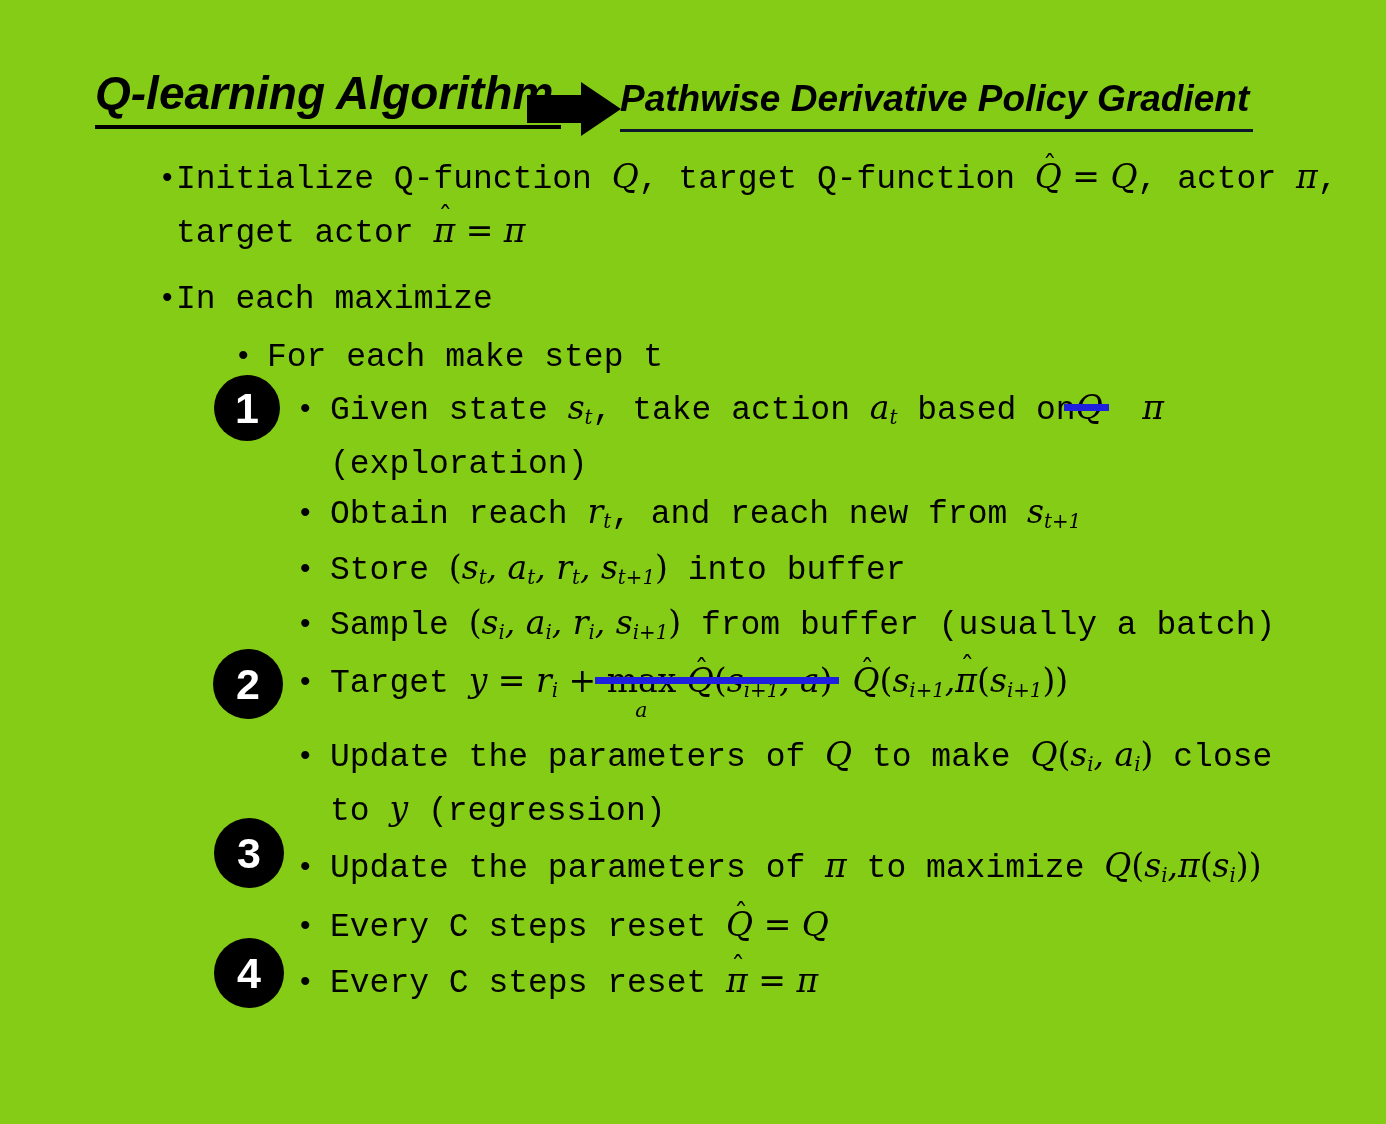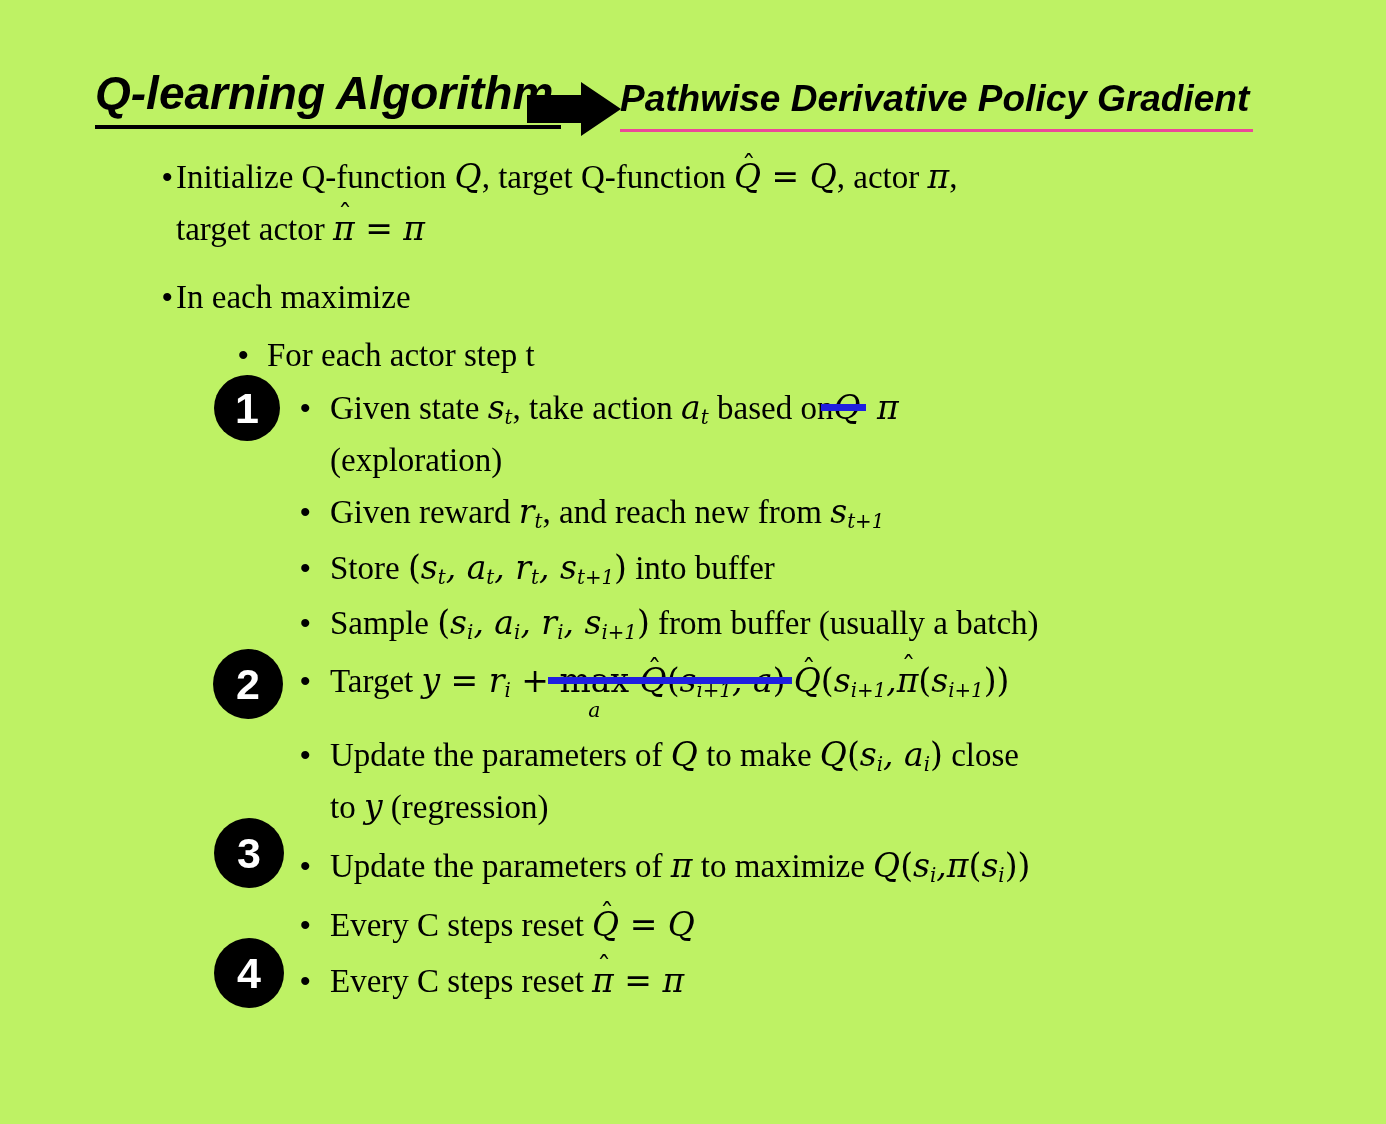--- a/index.html
+++ b/index.html
@@ -2,47 +2,47 @@
 <html style="--strike-blue: #1f1fe0; --badge-bg: #000000; --badge-fg: #ffffff;"><head>
 <meta charset="utf-8">
 <style>
   :root{
     --strike-blue:#1f1fe0;
     --badge-bg:#000000;
     --badge-fg:#ffffff;
   }
   html,body{margin:0;padding:0;background:#ffffff;}
   body{font-family:"Liberation Sans",sans-serif;color:#000;}
-  .slide{position:relative;width:1386px;height:1124px;background:#bef264;overflow:hidden;}
+  .slide{position:relative;width:1386px;height:1124px;background:#84cc16;overflow:hidden;}
 
   
   .title-left{
     position:absolute;left:95px;top:66px;
     font-size:46px;font-weight:bold;font-style:italic;
     border-bottom:4px solid #000;padding:0 8px 5px 0;
     white-space:pre;
   }
   .arrow-wrap{position:absolute;left:527px;top:80px;width:96px;height:58px;}
   .title-right{
     position:absolute;left:620px;top:78px;
     font-size:37px;font-weight:bold;font-style:italic;
-    border-bottom:3px solid #ec4899;padding:0 4px 9px 0;
+    border-bottom:3px solid #0f172a;padding:0 4px 9px 0;
     white-space:pre;
   }
 
   
   .row{
     position:absolute;
     font-size:33px;line-height:51px;
     white-space:pre;
   }
   .row .line{white-space:pre;}
   .bullet{position:absolute;top:0;font-size:30px;}
 
-  .plain{font-family:Liberation Serif, serif;}
+  .plain{font-family:Liberation Mono, monospace;}
   .math{font-family:"DejaVu Serif","Liberation Serif",serif;font-style:italic;}
   .math.up{font-style:normal;}
   sub.msub{
     font-family:"DejaVu Serif","Liberation Serif",serif;font-style:italic;
     font-size:0.60em;vertical-align:-0.25em;line-height:0;
   }
   .hat-wrap{position:relative;display:inline-block;line-height:1;}
   .hat-mark{
     position:absolute;left:55%;top:-0.30em;transform:translateX(-50%);
     font-size:0.85em;font-style:normal;line-height:1;
@@ -74,23 +74,23 @@
   <div class="title-left">Q-learning Algorithm</div>
   <div class="arrow-wrap">
     <svg width="96" height="58" viewBox="0 0 96 58" aria-hidden="true">
       <polygon points="0,15 54,15 54,2 94,29 54,56 54,43 0,43" fill="#000"></polygon>
     </svg>
   </div>
   <div class="title-right">Pathwise Derivative Policy Gradient</div>
   <div id="rows-host">
       <div class="row" style="top: 151px; left: 176px;"><span class="bullet" style="left: -14px;">•</span><div class="line"><span class="plain">Initialize Q-function </span><span class="math">Q</span><span class="plain">, target Q-function </span><span class="hat-wrap math"><span class="hat-mark">ˆ</span><span class="math">Q</span></span><span class="math"> = </span><span class="math">Q</span><span class="plain">, actor </span><span class="math">π</span><span class="plain">,</span></div><div class="line"><span class="plain">target actor </span><span class="hat-wrap math"><span class="hat-mark low">ˆ</span><span class="math">π</span></span><span class="math"> = </span><span class="math">π</span></div></div>
       <div class="row" style="top: 271px; left: 176px;"><span class="bullet" style="left: -14px;">•</span><div class="line"><span class="plain">In each maximize</span></div></div>
-      <div class="row" style="top: 329px; left: 267px;"><span class="bullet" style="left: -29px;">•</span><div class="line"><span class="plain">For each actor step t</span></div></div>
+      <div class="row" style="top: 329px; left: 267px;"><span class="bullet" style="left: -29px;">•</span><div class="line"><span class="plain">For each make step t</span></div></div>
       <div class="row" style="top: 382px; left: 330px;"><span class="bullet" style="left: -30px;">•</span><div class="line"><span class="plain">Given state </span><span class="math">s<sub class="msub">t</sub></span><span class="plain">, take action </span><span class="math">a<sub class="msub">t</sub></span><span class="plain"> based on</span><span class="strike-group"><span class="math">Q</span></span><span class="plain">  </span><span class="math">π</span></div><div class="line"><span class="plain">(exploration)</span></div></div>
-      <div class="row" style="top: 486px; left: 330px;"><span class="bullet" style="left: -30px;">•</span><div class="line"><span class="plain">Given reward </span><span class="math">r<sub class="msub">t</sub></span><span class="plain">, and reach new from </span><span class="math">s<sub class="msub">t+1</sub></span></div></div>
+      <div class="row" style="top: 486px; left: 330px;"><span class="bullet" style="left: -30px;">•</span><div class="line"><span class="plain">Obtain reach </span><span class="math">r<sub class="msub">t</sub></span><span class="plain">, and reach new from </span><span class="math">s<sub class="msub">t+1</sub></span></div></div>
       <div class="row" style="top: 542px; left: 330px;"><span class="bullet" style="left: -30px;">•</span><div class="line"><span class="plain">Store </span><span class="math up">(</span><span class="math">s<sub class="msub">t</sub></span><span class="math">, </span><span class="math">a<sub class="msub">t</sub></span><span class="math">, </span><span class="math">r<sub class="msub">t</sub></span><span class="math">, </span><span class="math">s<sub class="msub">t+1</sub></span><span class="math up">)</span><span class="plain"> into buffer</span></div></div>
       <div class="row" style="top: 597px; left: 330px;"><span class="bullet" style="left: -30px;">•</span><div class="line"><span class="plain">Sample </span><span class="math up">(</span><span class="math">s<sub class="msub">i</sub></span><span class="math">, </span><span class="math">a<sub class="msub">i</sub></span><span class="math">, </span><span class="math">r<sub class="msub">i</sub></span><span class="math">, </span><span class="math">s<sub class="msub">i+1</sub></span><span class="math up">)</span><span class="plain"> from buffer (usually a batch)</span></div></div>
       <div class="row" style="top: 655px; left: 330px;"><span class="bullet" style="left: -30px;">•</span><div class="line"><span class="plain">Target </span><span class="math">y</span><span class="math"> = </span><span class="math">r<sub class="msub">i</sub></span><span class="math"> + </span><span class="strike-group"><span class="under-stack math up"><span class="over">max</span><span class="underchar math">a</span></span><span class="math"> </span><span class="hat-wrap math"><span class="hat-mark">ˆ</span><span class="math">Q</span></span><span class="math up">(</span><span class="math">s<sub class="msub">i+1</sub></span><span class="math">, </span><span class="math">a</span><span class="math up">)</span></span><span class="plain"> </span><span class="hat-wrap math"><span class="hat-mark">ˆ</span><span class="math">Q</span></span><span class="math up">(</span><span class="math">s<sub class="msub">i+1</sub></span><span class="math">,</span><span class="hat-wrap math"><span class="hat-mark low">ˆ</span><span class="math">π</span></span><span class="math up">(</span><span class="math">s<sub class="msub">i+1</sub></span><span class="math up">)</span><span class="math up">)</span></div></div>
       <div class="row" style="top: 729px; left: 330px;"><span class="bullet" style="left: -30px;">•</span><div class="line"><span class="plain">Update the parameters of </span><span class="math">Q</span><span class="plain"> to make </span><span class="math">Q</span><span class="math up">(</span><span class="math">s<sub class="msub">i</sub></span><span class="math">, </span><span class="math">a<sub class="msub">i</sub></span><span class="math up">)</span><span class="plain"> close</span></div><div class="line"><span class="plain">to </span><span class="math">y</span><span class="plain"> (regression)</span></div></div>
       <div class="row" style="top: 840px; left: 330px;"><span class="bullet" style="left: -30px;">•</span><div class="line"><span class="plain">Update the parameters of </span><span class="math">π</span><span class="plain"> to maximize </span><span class="math">Q</span><span class="math up">(</span><span class="math">s<sub class="msub">i</sub></span><span class="math">,</span><span class="math">π</span><span class="math up">(</span><span class="math">s<sub class="msub">i</sub></span><span class="math up">)</span><span class="math up">)</span></div></div>
       <div class="row" style="top: 899px; left: 330px;"><span class="bullet" style="left: -30px;">•</span><div class="line"><span class="plain">Every C steps reset </span><span class="hat-wrap math"><span class="hat-mark">ˆ</span><span class="math">Q</span></span><span class="math"> = </span><span class="math">Q</span></div></div>
       <div class="row" style="top: 955px; left: 330px;"><span class="bullet" style="left: -30px;">•</span><div class="line"><span class="plain">Every C steps reset </span><span class="hat-wrap math"><span class="hat-mark low">ˆ</span><span class="math">π</span></span><span class="math"> = </span><span class="math">π</span></div></div>
     </div>
   <div id="badges-host">
       <div class="badge" style="left: 214px; top: 375px; width: 66px; height: 66px;">1</div>

